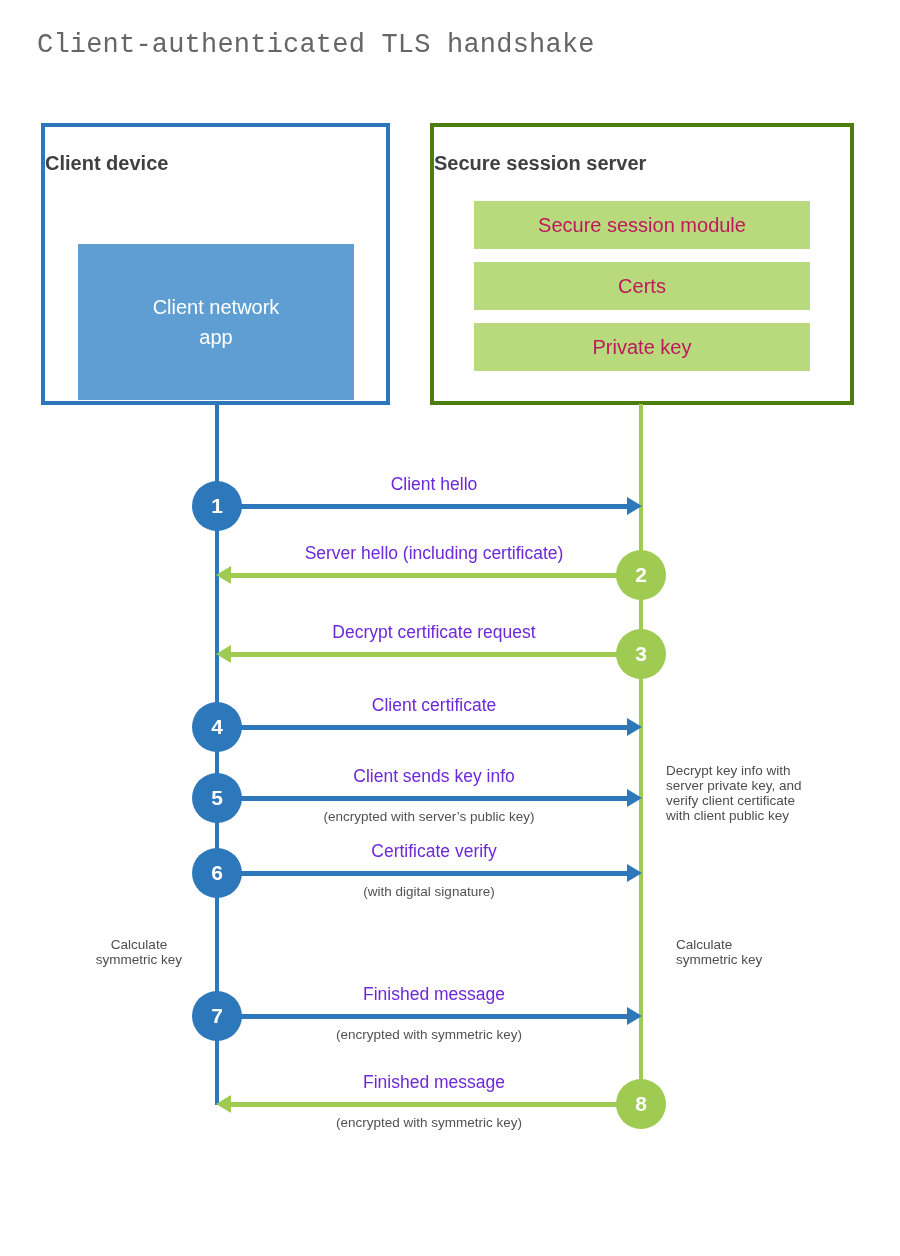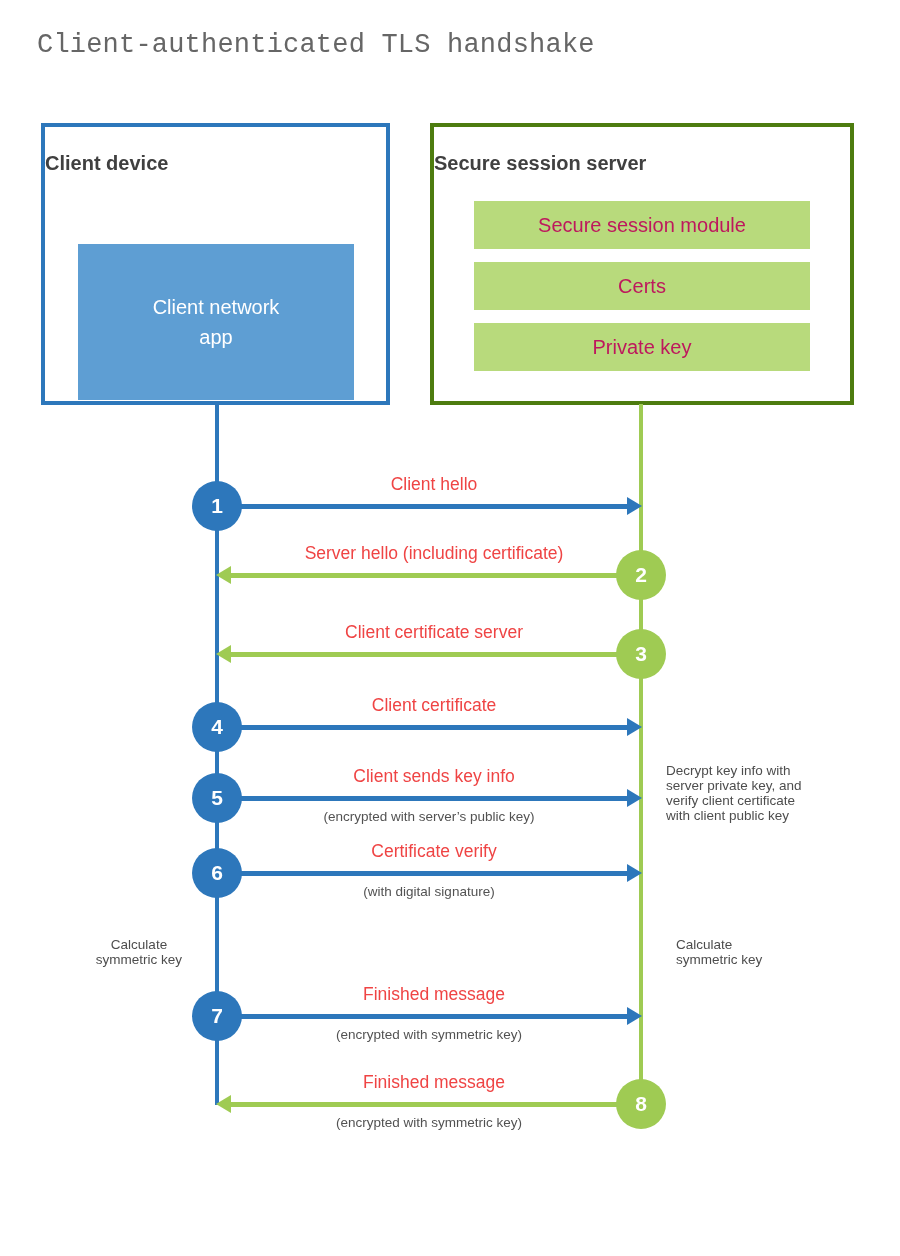--- a/index.html
+++ b/index.html
@@ -43,21 +43,21 @@
   .msg.blue .head{right:-1px;border-top:9px solid transparent;border-bottom:9px solid transparent;border-left:15px solid #2d77bb;}
   .msg.green .head{left:-1px;border-top:9px solid transparent;border-bottom:9px solid transparent;border-right:15px solid #9fcb53;}
   .step{
     position:absolute;top:-25px;width:50px;height:50px;border-radius:50%;
     color:#ffffff;font-size:21px;font-weight:bold;line-height:50px;text-align:center;z-index:3;
   }
   .msg.blue .step{left:-25px;background:#2d77bb;}
   .msg.green .step{right:-25px;background:#9fcb53;}
   .mlabel{
     position:absolute;left:10px;right:0;top:-32px;text-align:center;
-    font-size:17.5px;color:#ef4444;
+    font-size:17.5px;color:#6d28d9;
   }
   .msub{
     position:absolute;left:0;right:0;top:11px;text-align:center;
     font-size:13.5px;color:#525252;
   }
   
   .note{position:absolute;font-size:13.5px;line-height:15px;color:#4d4d4d;white-space:pre-line;}
   .note-decrypt{left:666px;top:763px;width:180px;text-align:left;}
   .note-calc-left{left:72px;top:937px;width:134px;text-align:center;}
   .note-calc-right{left:676px;top:937px;width:134px;text-align:left;}
@@ -93,21 +93,21 @@
   </div>
 
   <div class="msg green" style="top:575px">
     <div class="mlabel">Server hello (including certificate)</div>
     <div class="shaft"></div>
     <div class="head"></div>
     <div class="step">2</div>
   </div>
 
   <div class="msg green" style="top:654px">
-    <div class="mlabel">Client certificate server</div>
+    <div class="mlabel">Decrypt certificate request</div>
     <div class="shaft"></div>
     <div class="head"></div>
     <div class="step">3</div>
   </div>
 
   <div class="msg blue" style="top:727px">
     <div class="mlabel">Client certificate</div>
     <div class="shaft"></div>
     <div class="head"></div>
     <div class="step">4</div>

